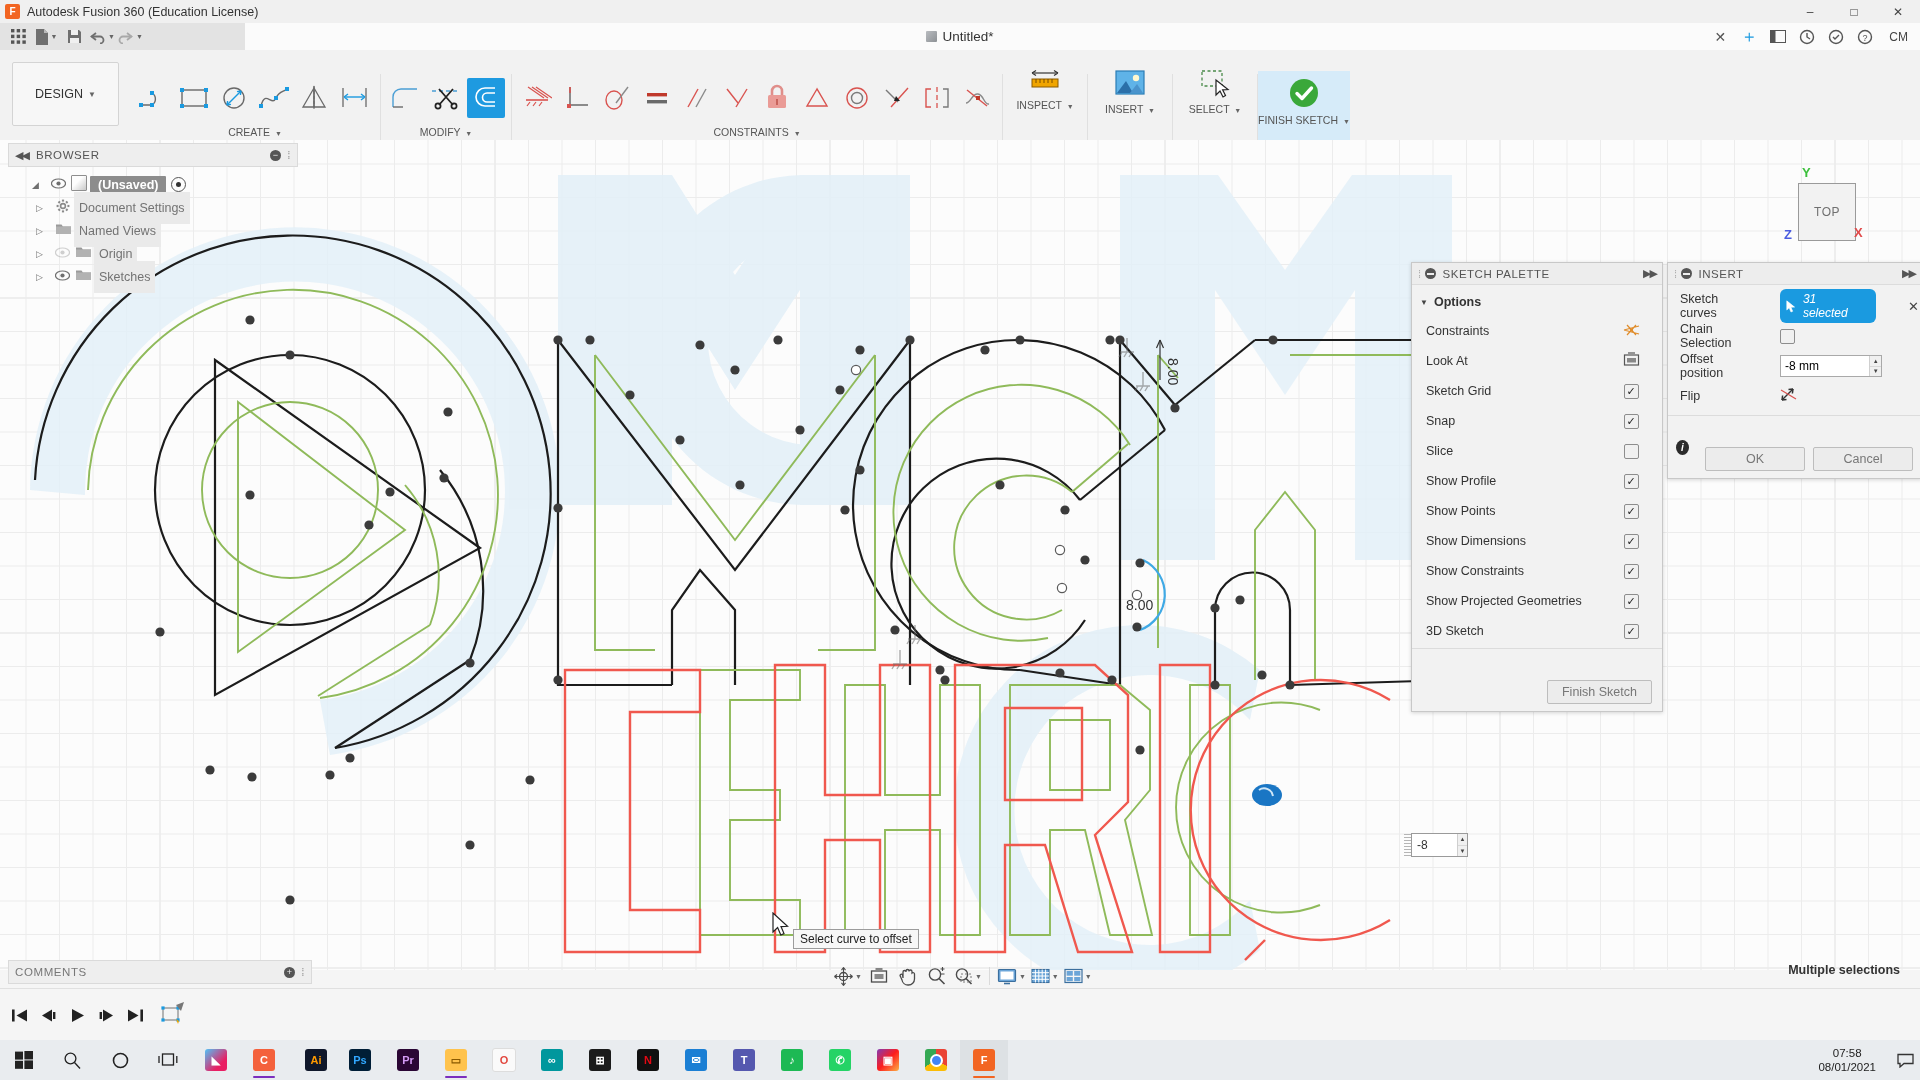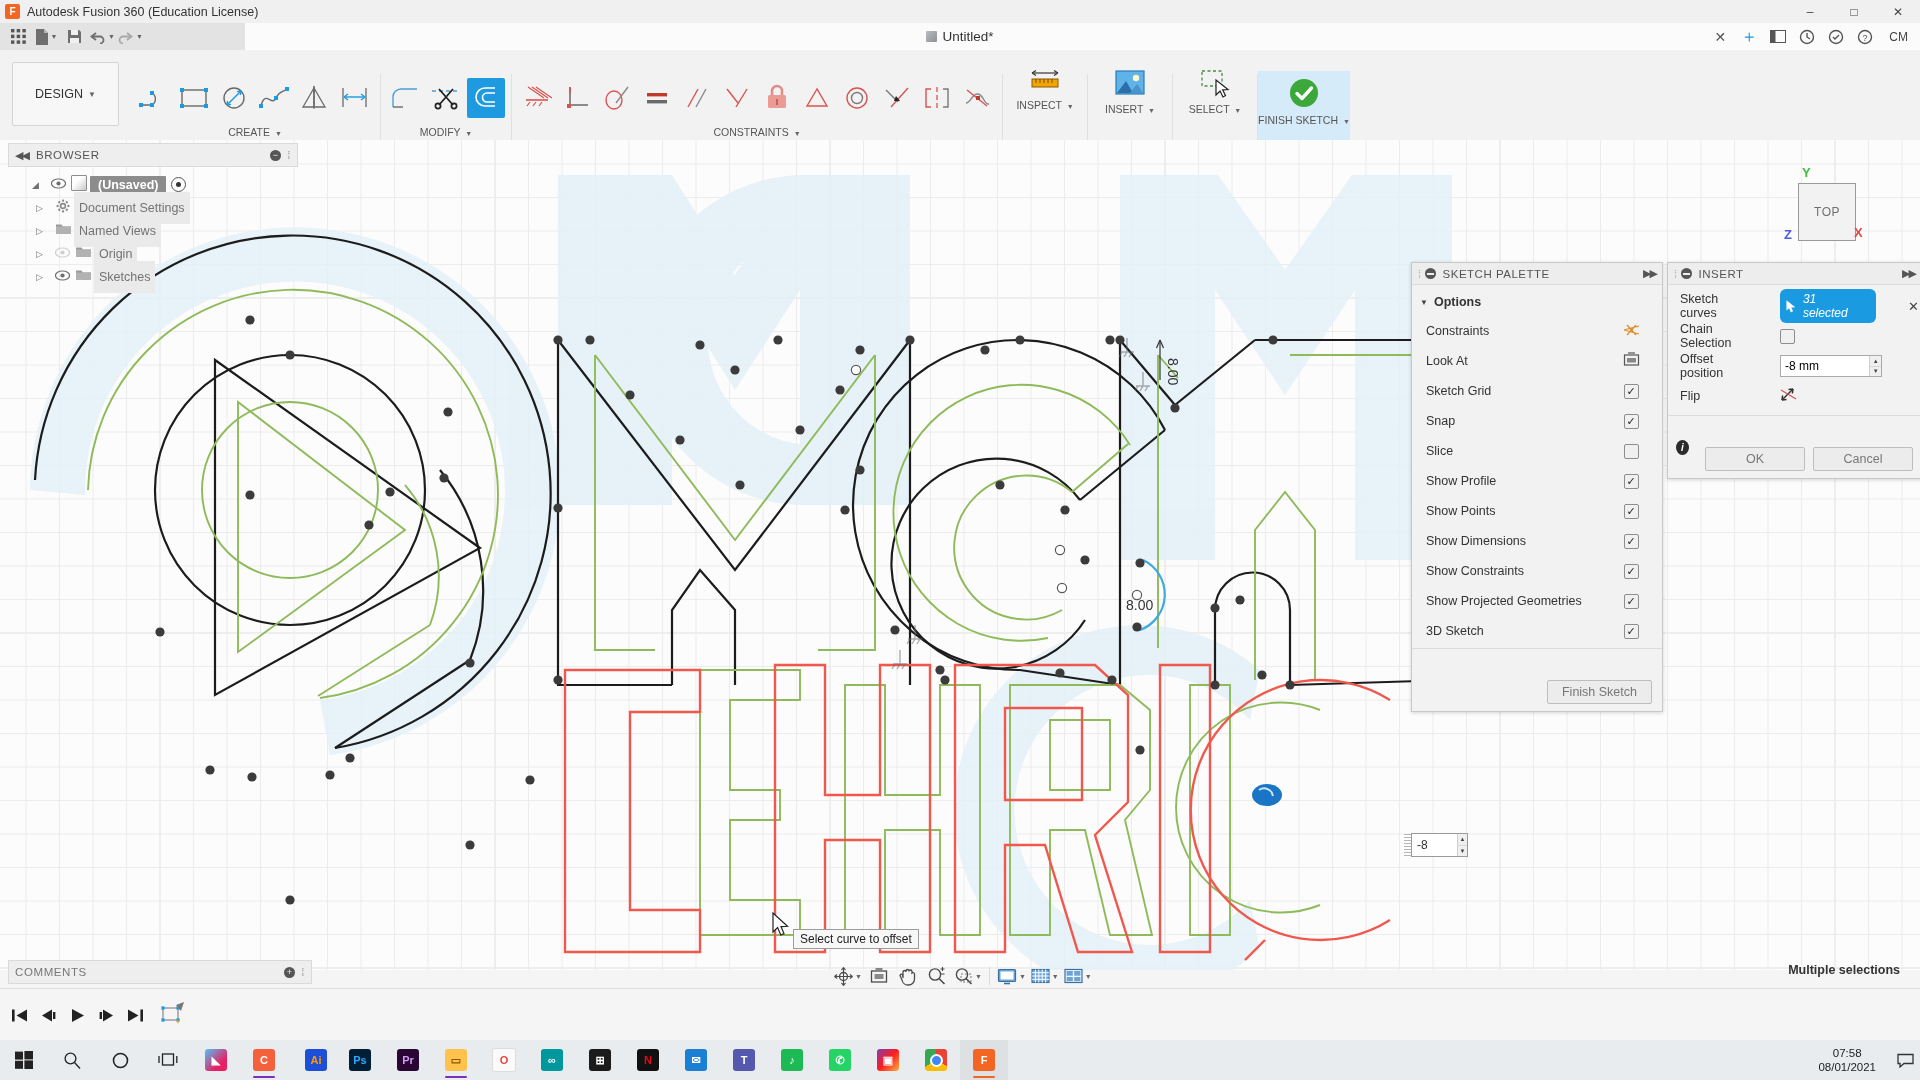--- a/index.html
+++ b/index.html
@@ -1197,21 +1197,21 @@
         </svg>
     </div>
     <div class="tbitem">
       <div class="tbicon" style="background:linear-gradient(135deg,#4fc3f7,#e91e63 70%);">◣</div>
     </div>
     <div class="tbitem">
       <div class="tbicon" style="background:#f4613c;">C</div>
       <div class="underline"></div>
     </div>
     <div class="tbitem">
-      <div class="tbicon" style="background:#1d4ed8;color:#ff9a00;margin-left:8px;">Ai</div>
+      <div class="tbicon" style="background:#0f172a;color:#ff9a00;margin-left:8px;">Ai</div>
     </div>
     <div class="tbitem">
       <div class="tbicon" style="background:#001e36;color:#31a8ff;">Ps</div>
     </div>
     <div class="tbitem">
       <div class="tbicon" style="background:#2a0634;color:#d39bf5;">Pr</div>
     </div>
     <div class="tbitem">
       <div class="tbicon" style="background:#ffc34d;color:#8a5a00;">▭</div>
       <div class="underline"></div>

